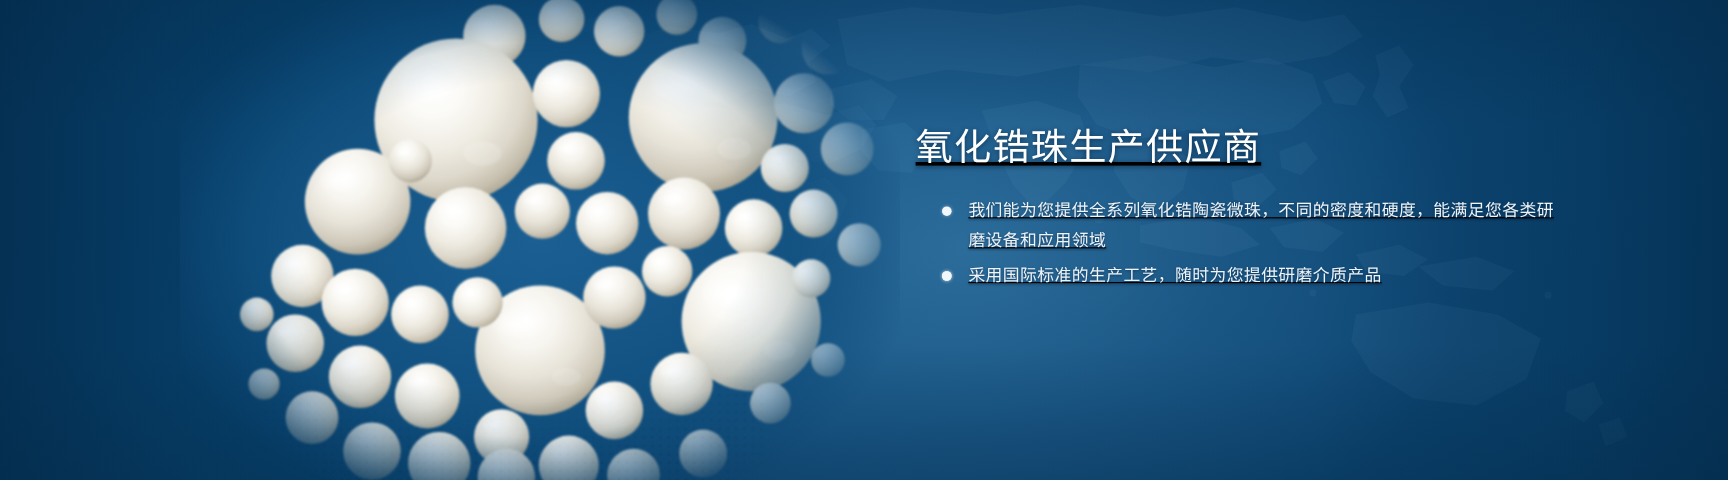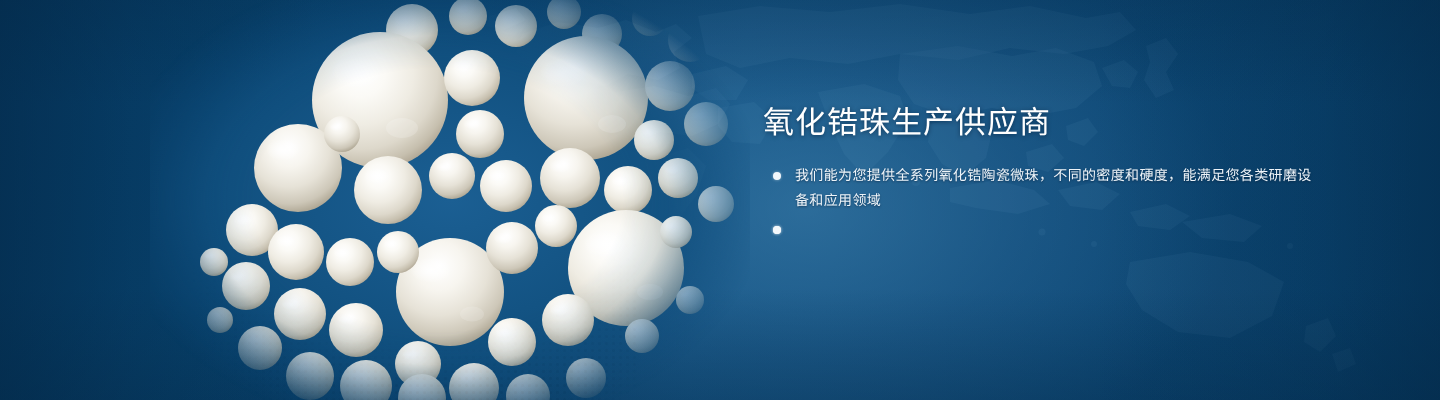--- a/index.html
+++ b/index.html
@@ -116,36 +116,37 @@
     pointer-events: none;
   }
 
   
 
   .copy {
     position: absolute;
     left: 763px;
     top: 106px;
     width: 560px;
+    text-decoration: underline;
   }
 
   .headline {
     margin: 0 0 22px 0;
     font-size: 31px;
     line-height: 1.12;
     font-weight: 400;
     letter-spacing: 1px;
     color: #ffffff;
     text-shadow: 0 1px 4px rgba(0,20,42,0.55);
     white-space: nowrap;
   }
 
   .bullets {
     list-style: none;
-    margin: 4px;
+    margin: 16px;
     padding: 0;
   }
 
   .bullet {
     position: relative;
     padding-left: 28px;
     margin: 0 0 4px 0;
     font-size: 14px;
     line-height: 25px;
     color: #eef4f9;
@@ -432,18 +433,19 @@
         <span class="dot"></span>
         <span>我们能为您提供全系列氧化锆陶瓷微珠，不同的密度和硬度，能满足您各类研磨设备和应用领域</span>
       </li>
 
       <li class="bullet">
         <span class="dot"></span>
       </li>
 
       <li class="bullet">
         <span class="dot"></span>
+        <span>采用国际标准的生产工艺，随时为您提供研磨介质产品</span>
       </li>
 
     </ul>
   </div>
 
 </div>
 
 </body></html>

